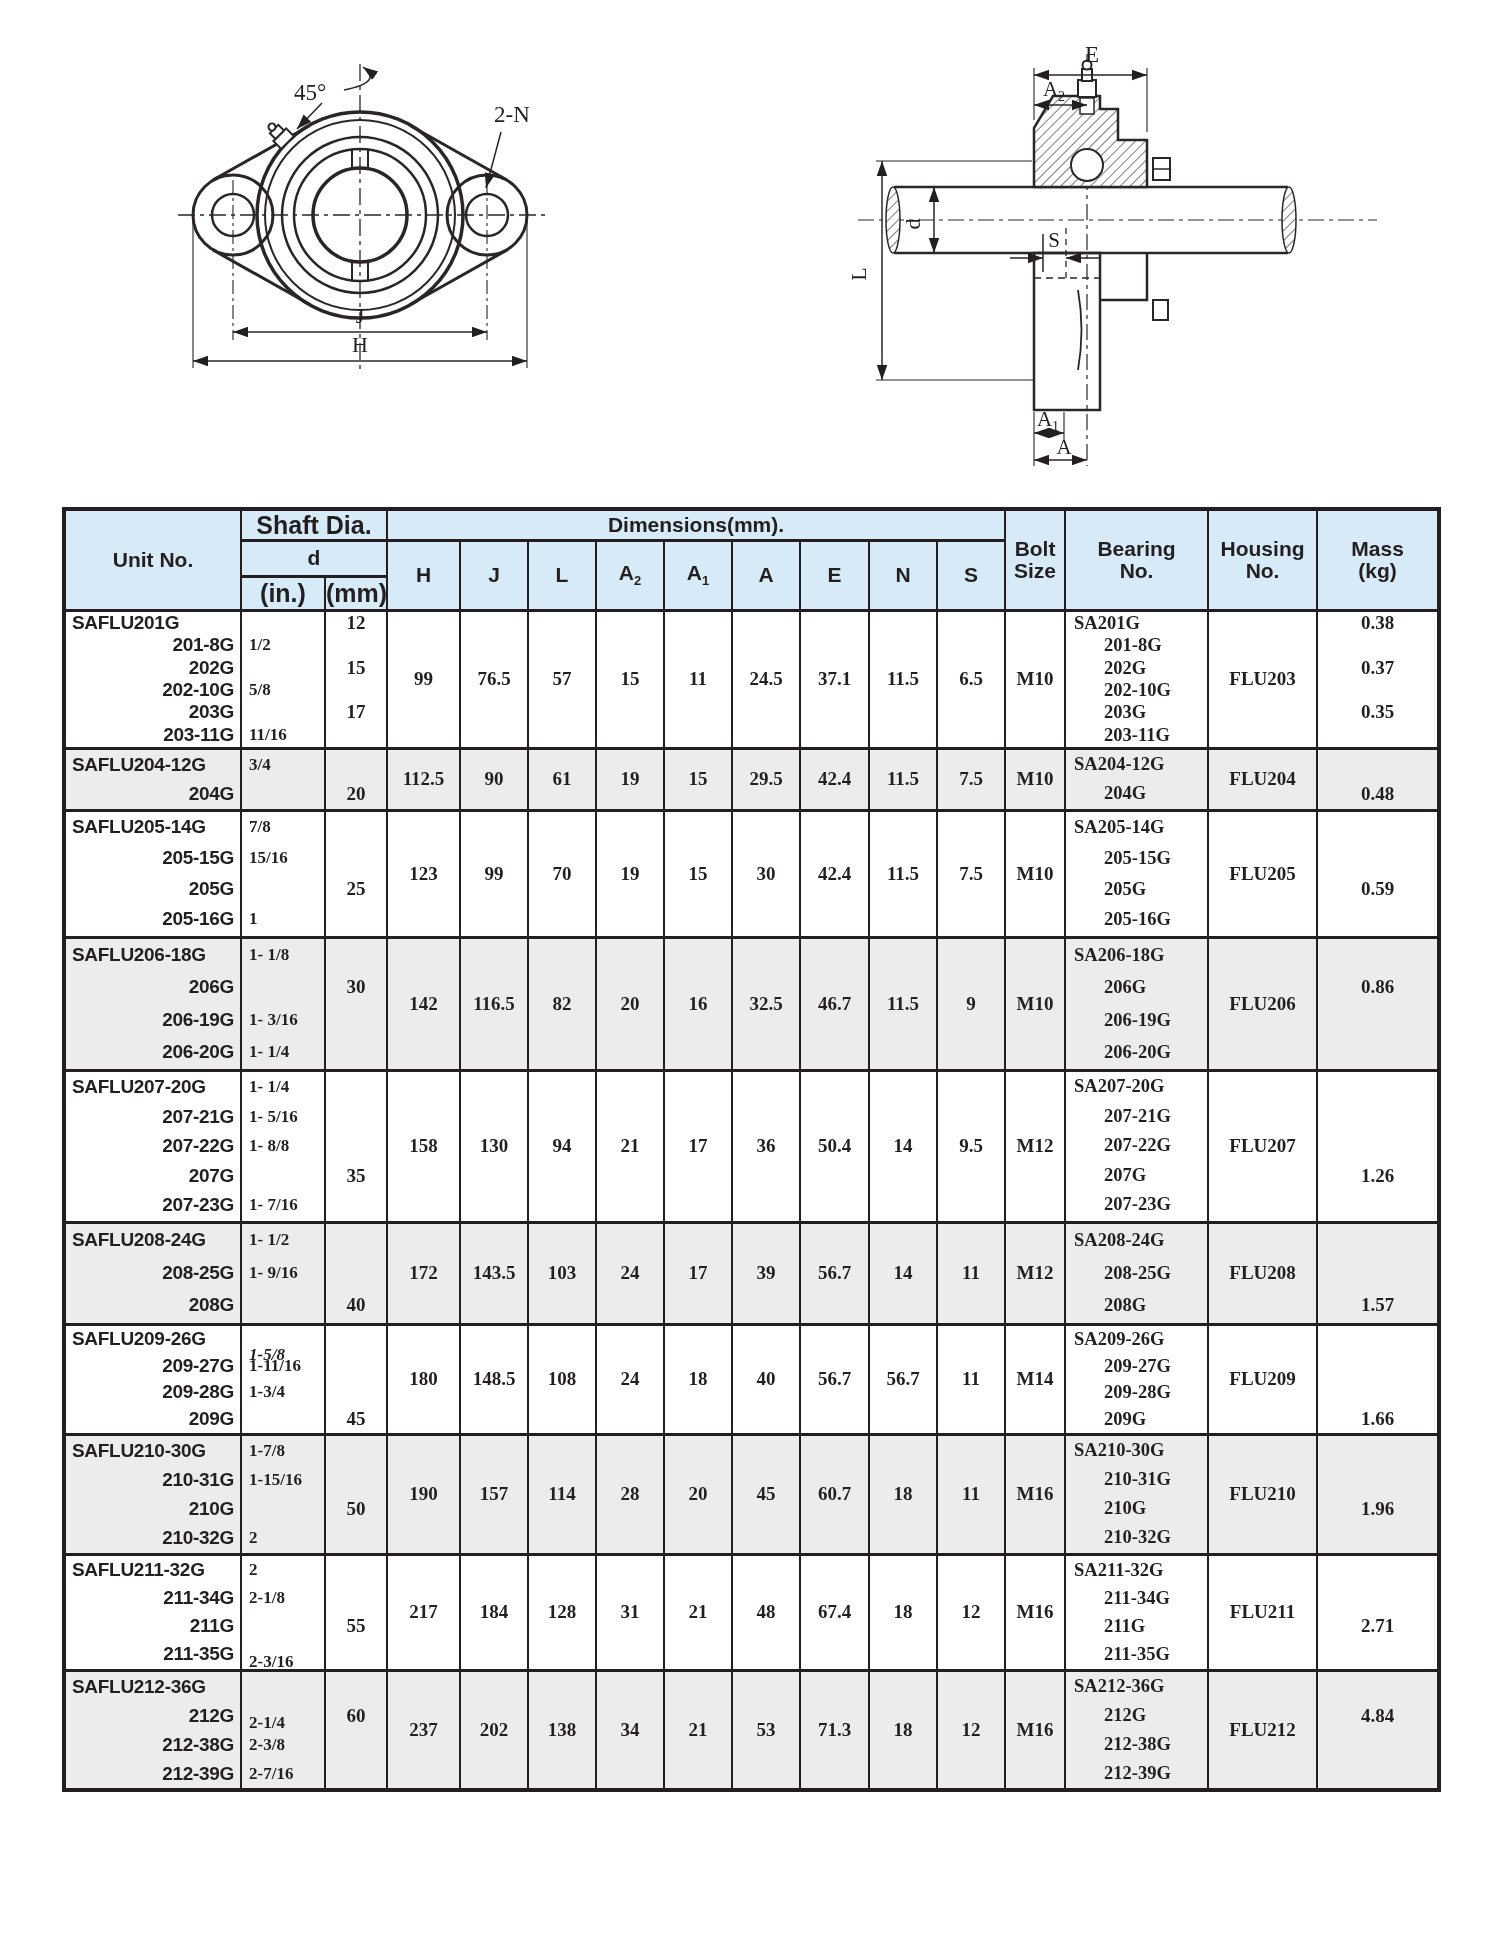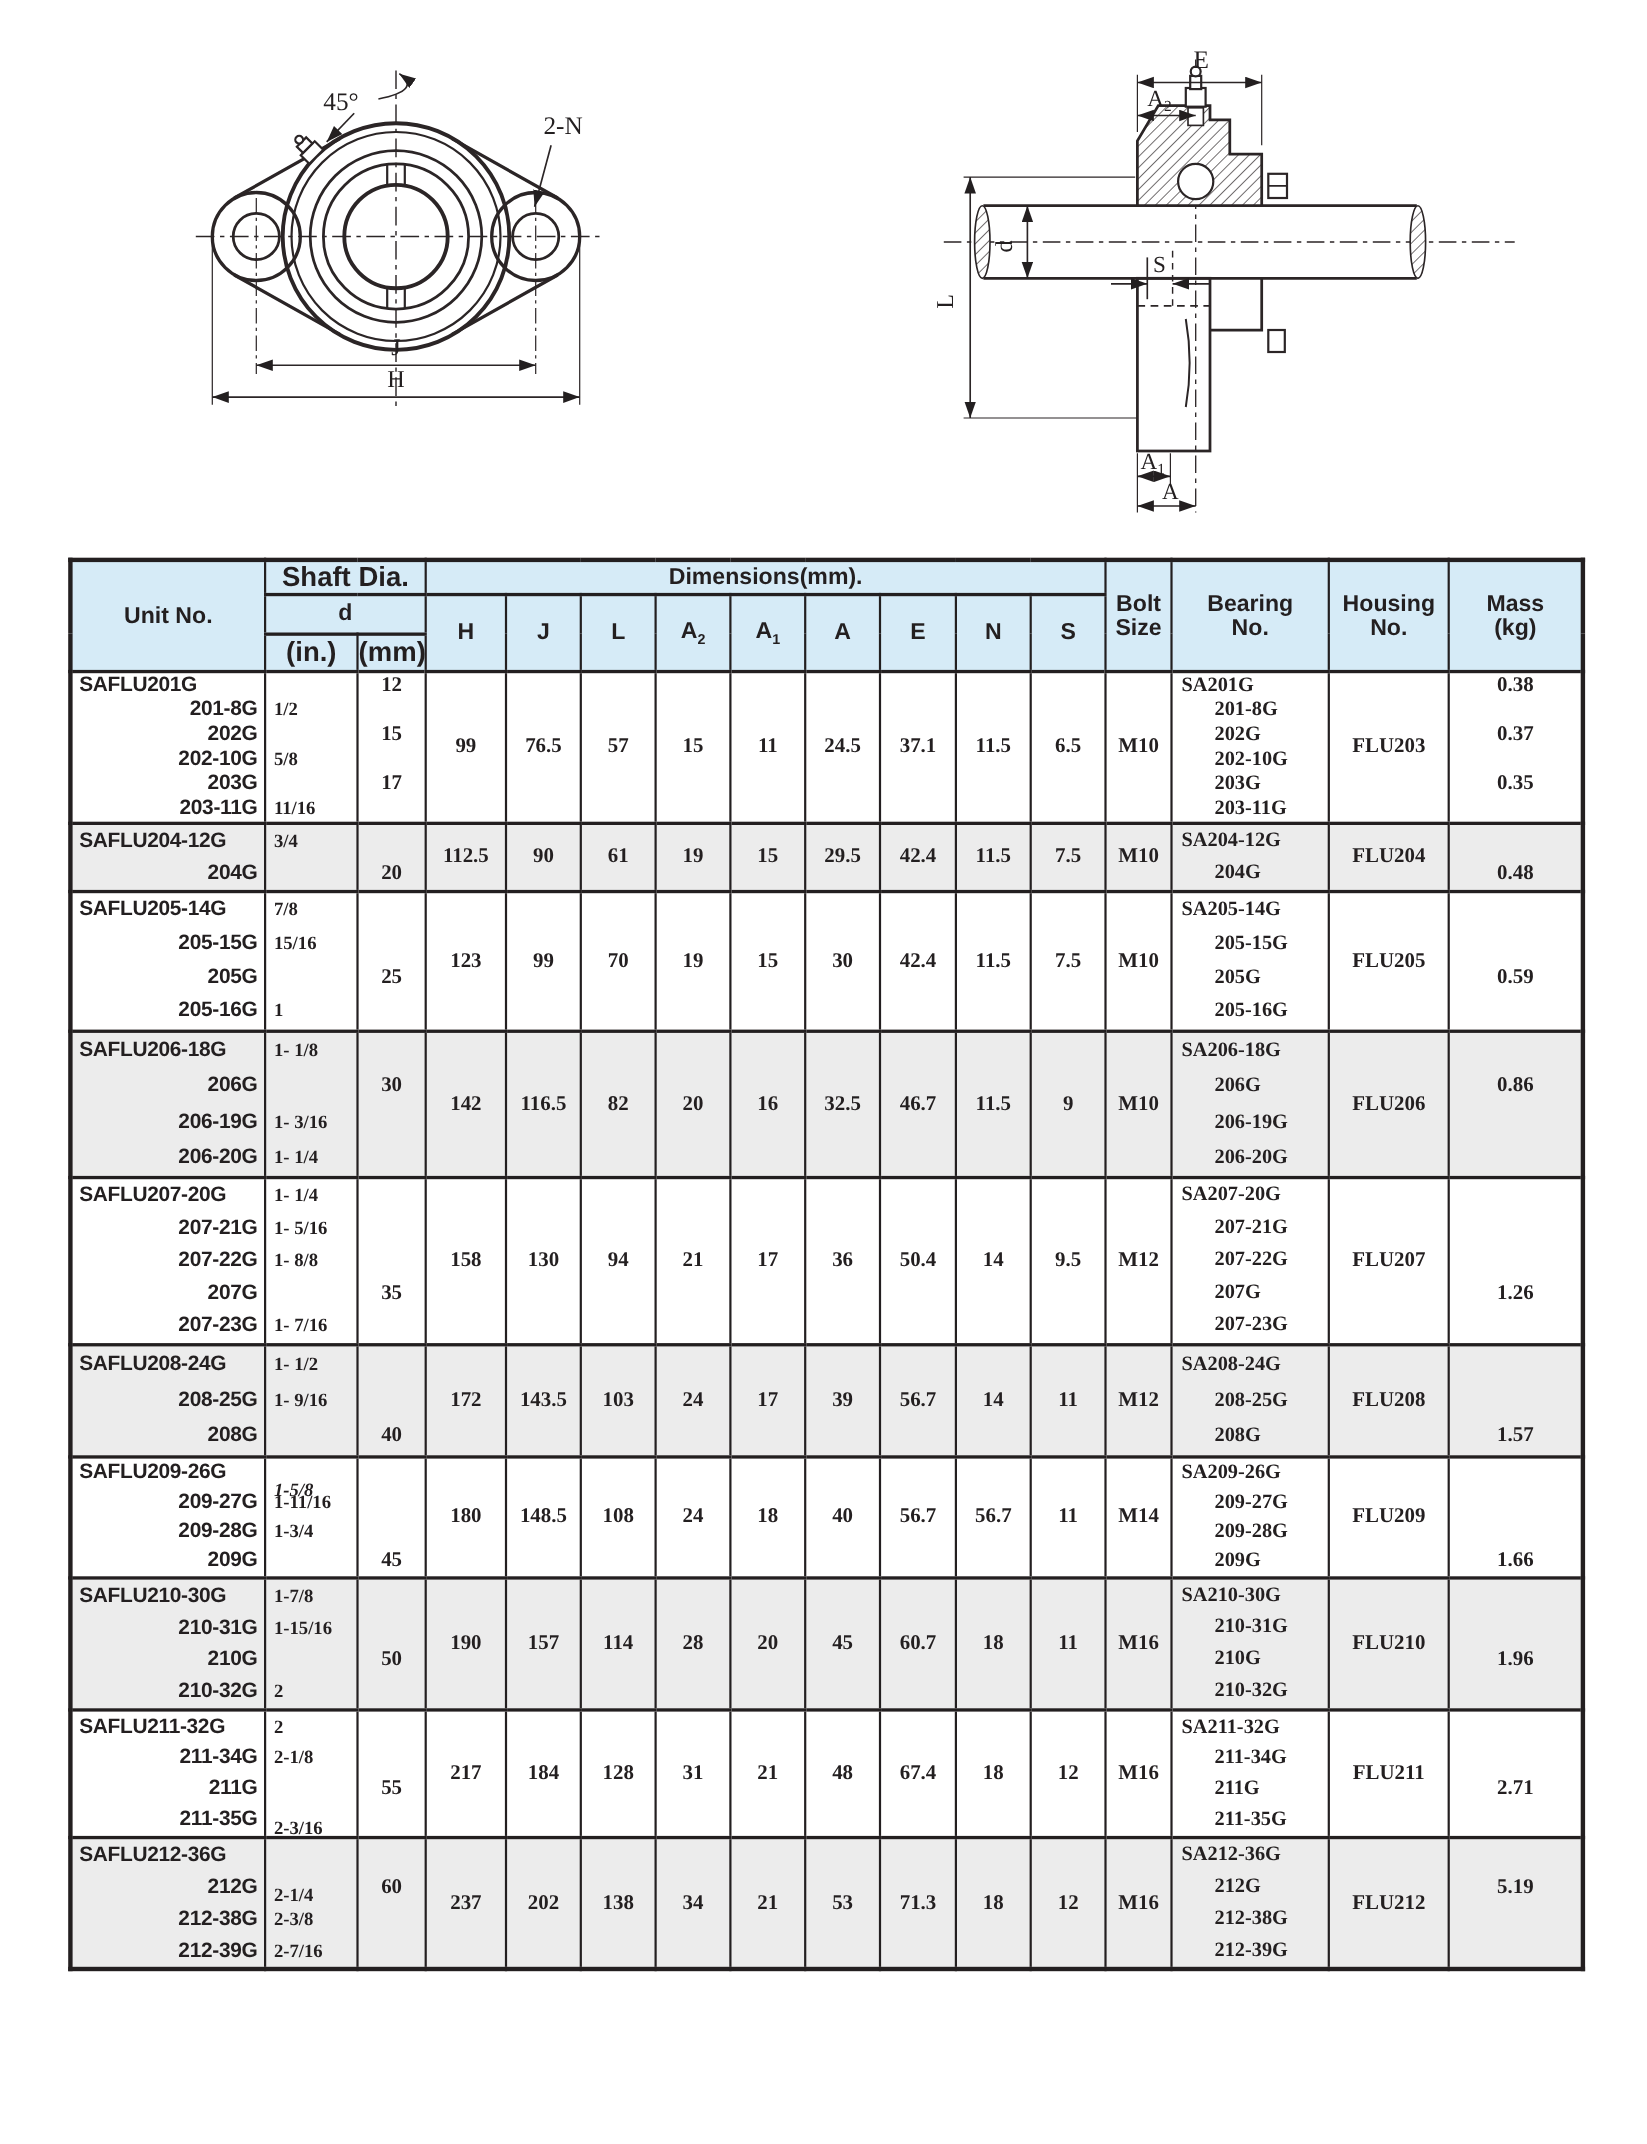--- a/index.html
+++ b/index.html
@@ -662,20 +662,20 @@
             <div class="box" style="height: 116px;">
               <div class="ln first" style="top: 0px; height: 29px; line-height: 29px;">SA212-36G</div>
               <div class="ln subln" style="top: 29px; height: 29px; line-height: 29px;">212G</div>
               <div class="ln subln" style="top: 58px; height: 29px; line-height: 29px;">212-38G</div>
               <div class="ln subln" style="top: 87px; height: 29px; line-height: 29px;">212-39G</div>
             </div>
           </td>
           <td class="val">FLU212</td>
           <td class="massc">
             <div class="box" style="height: 116px;">
-              <div class="ln" style="top: 29px; height: 29px; line-height: 29px;">5.19</div>
+              <div class="ln" style="top: 29px; height: 29px; line-height: 29px;">4.84</div>
             </div>
           </td>
         </tr>
       </tbody>
   </table>
 
 </div>
 
 </body></html>

